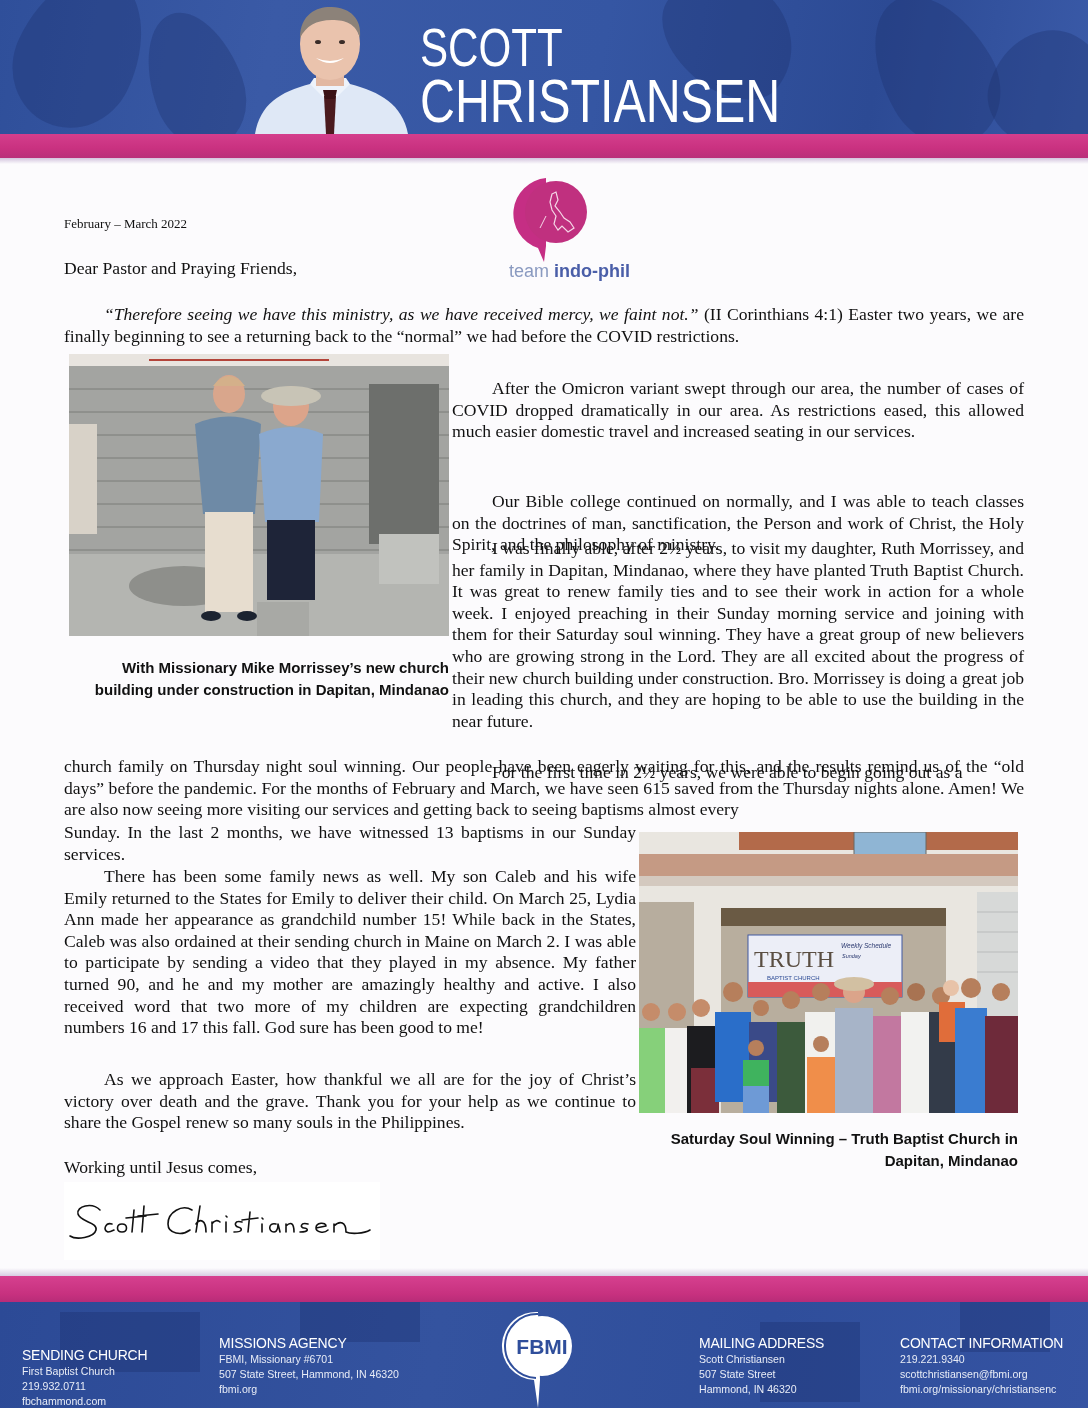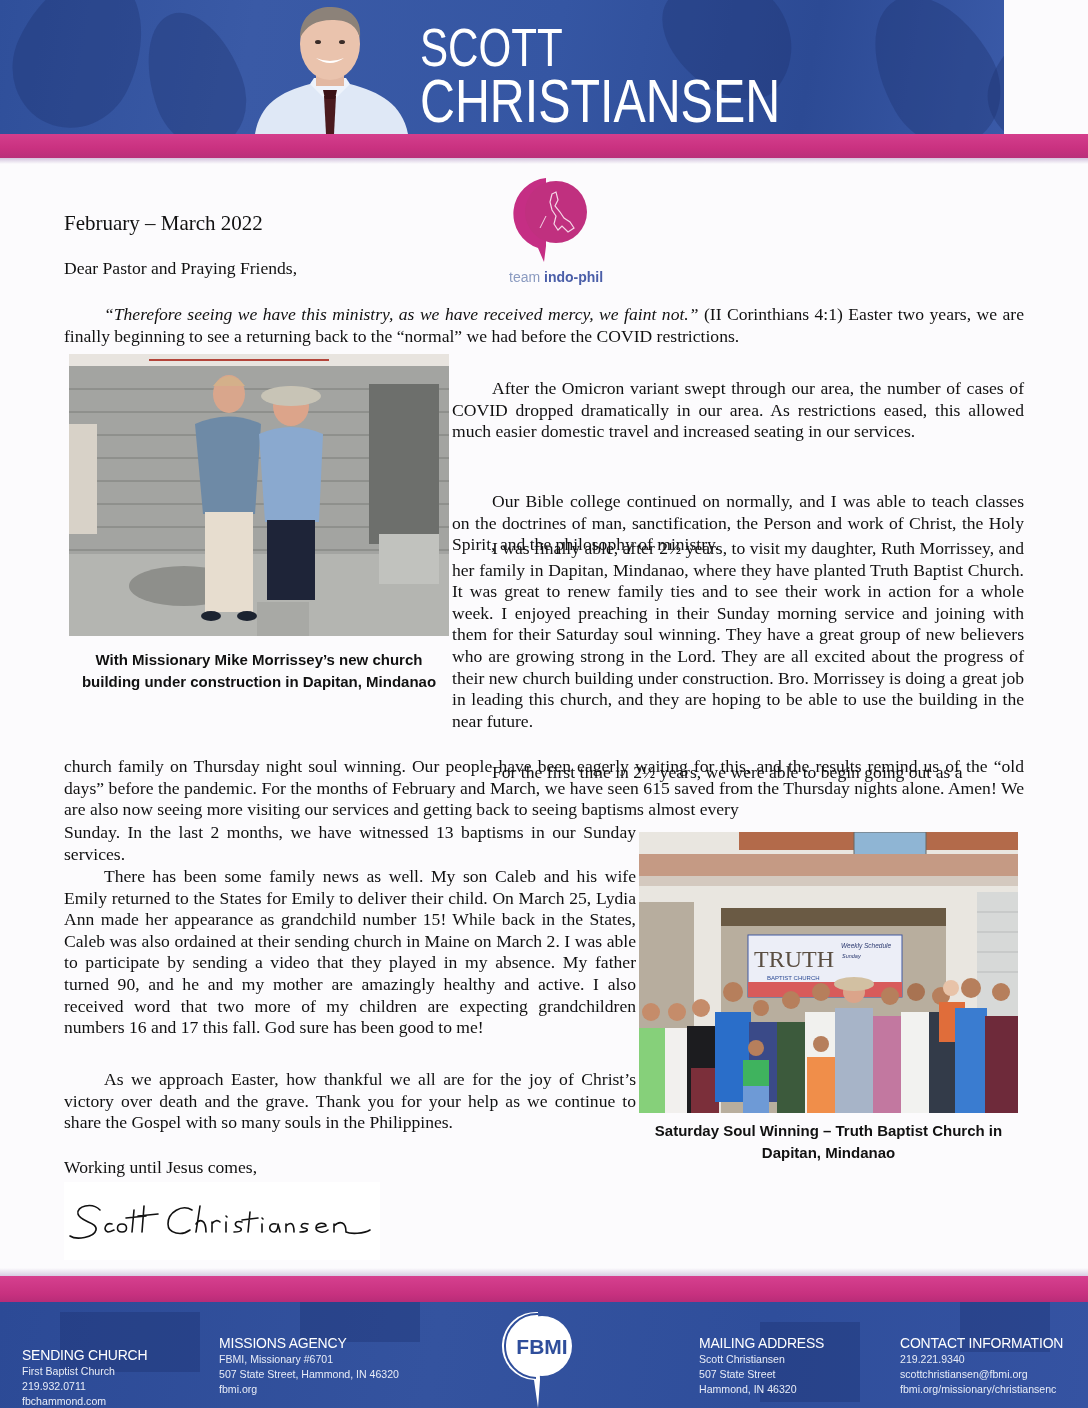--- a/index.html
+++ b/index.html
@@ -1,55 +1,55 @@
 <!DOCTYPE html>
 <html><head>
   <meta charset="utf-8">
   <style>
     * { box-sizing: border-box; margin: 0; padding: 0; }
     html, body { width: 1088px; height: 1408px; background: #fcfbfd; overflow: hidden; }
     body { position: relative; font-family: "Liberation Serif", "DejaVu Serif", serif; color: #111; }
 
     
-    .header { position: absolute; left: 0; top: 0; width: 1004px; height: 134px;
+    .header { position: absolute; left: 0; top: 0; width: 1088px; height: 134px;
       background: linear-gradient(100deg, #2f4f9a 0%, #3a5aa6 25%, #3556a3 55%, #2c4a94 80%, #3a5aa8 100%); overflow: hidden; }
     .header .leaf { position: absolute; border-radius: 50% 50% 50% 50% / 60% 60% 40% 40%; background: rgba(30,50,110,0.35); }
     .header-band { position: absolute; left: 0; top: 134px; width: 1088px; height: 24px;
       background: linear-gradient(180deg, #d43e8c 0%, #c93180 60%, #b92f7a 100%); }
     .header-band-shadow { position: absolute; left: 0; top: 158px; width: 1088px; height: 6px;
       background: linear-gradient(180deg, rgba(170,140,190,0.5), rgba(255,255,255,0)); }
     .portrait { position: absolute; left: 250px; top: 4px; width: 160px; height: 130px; }
     .title { position: absolute; left: 420px; color: #fff; font-family: "Liberation Sans", "DejaVu Sans", sans-serif;
       letter-spacing: 0px; transform-origin: left top; line-height: 1; }
     .title-first { top: 20px; font-size: 54px; transform: scaleX(0.78); }
     .title-last { top: 70px; font-size: 62px; transform: scaleX(0.78); }
 
     
     .team-logo { position: absolute; left: 500px; top: 168px; width: 100px; height: 112px; }
-    .team-logo-text { position: absolute; left: 509px; top: 261px; font-family: "Liberation Sans", "DejaVu Sans", sans-serif; font-size: 14px; margin-top: 8px; }
+    .team-logo-text { position: absolute; left: 509px; top: 261px; font-family: "Liberation Sans", "DejaVu Sans", sans-serif; font-size: 18px; }
     .team-logo-text .t1 { color: #8a9ac0; }
     .team-logo-text .t2 { color: #4a5ea8; font-weight: bold; }
 
     
     .p { position: absolute; font-size: 17.6px; line-height: 21.6px; text-align: justify; }
     .indent { text-indent: 40px; }
-    .date-line { left: 64px; top: 213px; font-size: 21px; }
+    .date-line { left: 64px; top: 213px; font-size: 13px; }
     .salutation { left: 64px; top: 258px; font-size: 17.6px; }
     .quote-para { left: 64px; top: 304px; width: 960px; }
     .quote-para em { font-style: italic; }
     .col-right { left: 452px; width: 572px; margin-top: 28px; }
     .full-width { left: 64px; width: 960px; }
     .col-left { left: 64px; width: 572px; }
 
     
     .photo { position: absolute; overflow: hidden; }
     .photo1 { left: 69px; top: 354px; width: 380px; height: 282px; background: #9a9b98; }
     .photo2 { left: 639px; top: 832px; width: 379px; height: 281px; background: #0ea5e9; }
     .caption { position: absolute; font-family: "Liberation Sans", "DejaVu Sans", sans-serif; font-weight: bold;
-      font-size: 15px; line-height: 22px; text-align: center; color: #111; }
+      font-size: 15px; line-height: 22px; text-align: right; color: #111; margin-top: 8px; }
     .caption1 { left: 69px; top: 649px; width: 380px; }
     .caption2 { left: 639px; top: 1120px; width: 379px; }
 
     .closing { left: 64px; top: 1157px; font-size: 17.6px; }
     .signature-box { position: absolute; left: 64px; top: 1182px; width: 316px; height: 78px; background: #fff; }
 
     
     .footer-band { position: absolute; left: 0; top: 1276px; width: 1088px; height: 26px;
       background: linear-gradient(180deg, #d6408f 0%, #c7317f 70%, #b82c78 100%); }
     .footer-top-shadow { position: absolute; left: 0; top: 1268px; width: 1088px; height: 8px;
@@ -151,21 +151,21 @@
 </div>
 <div class="caption caption1">With Missionary Mike Morrissey’s new church building under construction in Dapitan, Mindanao</div>
 
 <div class="p col-right indent" style="top:350px;">After the Omicron variant swept through our area, the number of cases of COVID dropped dramatically in our area. As restrictions eased, this allowed much easier domestic travel and increased seating in our services.</div>
 <div class="p col-right indent" style="top:463px;">Our Bible college continued on normally, and I was able to teach classes on the doctrines of man, sanctification, the Person and work of Christ, the Holy Spirit, and the philosophy of ministry.</div>
 <div class="p col-right indent" style="top:510px;">I was finally able, after 2½ years, to visit my daughter, Ruth Morrissey, and her family in Dapitan, Mindanao, where they have planted Truth Baptist Church. It was great to renew family ties and to see their work in action for a whole week. I enjoyed preaching in their Sunday morning service and joining with them for their Saturday soul winning. They have a great group of new believers who are growing strong in the Lord. They are all excited about the progress of their new church building under construction. Bro. Morrissey is doing a great job in leading this church, and they are hoping to be able to use the building in the near future.</div>
 <div class="p col-right indent" style="top:734px;">For the first time in 2½ years, we were able to begin going out as a</div>
 <div class="p full-width" style="top:756px;">church family on Thursday night soul winning. Our people have been eagerly waiting for this, and the results remind us of the “old days” before the pandemic. For the months of February and March, we have seen 615 saved from the Thursday nights alone. Amen! We are also now seeing more visiting our services and getting back to seeing baptisms almost every</div>
 <div class="p col-left" style="top:822px;">Sunday. In the last 2 months, we have witnessed 13 baptisms in our Sunday services.</div>
 <div class="p col-left indent" style="top:866px;">There has been some family news as well. My son Caleb and his wife Emily returned to the States for Emily to deliver their child. On March 25, Lydia Ann made her appearance as grandchild number 15! While back in the States, Caleb was also ordained at their sending church in Maine on March 2. I was able to participate by sending a video that they played in my absence. My father turned 90, and he and my mother are amazingly healthy and active. I also received word that two more of my children are expecting grandchildren numbers 16 and 17 this fall. God sure has been good to me!</div>
-<div class="p col-left indent" style="top:1069px;">As we approach Easter, how thankful we all are for the joy of Christ’s victory over death and the grave. Thank you for your help as we continue to share the Gospel with so many souls in the Philippines.</div>
+<div class="p col-left indent" style="top:1069px;">As we approach Easter, how thankful we all are for the joy of Christ’s victory over death and the grave. Thank you for your help as we continue to share the Gospel renew so many souls in the Philippines.</div>
 
 <div class="photo photo2">
   <svg width="379" height="281" viewBox="0 0 379 281">
     <rect x="0" y="0" width="379" height="281" fill="#e9e6e0"></rect>
     <rect x="100" y="0" width="280" height="18" fill="#b36a4a"></rect>
     <rect x="215" y="0" width="72" height="24" fill="#8fb5d4" stroke="#6a6760"></rect>
     <rect x="0" y="22" width="379" height="22" fill="#c59a84"></rect>
     <rect x="0" y="44" width="379" height="10" fill="#d4c9bf"></rect>
     <rect x="0" y="70" width="55" height="211" fill="#b7ad9e"></rect>
     <rect x="82" y="76" width="225" height="205" fill="#b8ae9e"></rect>

